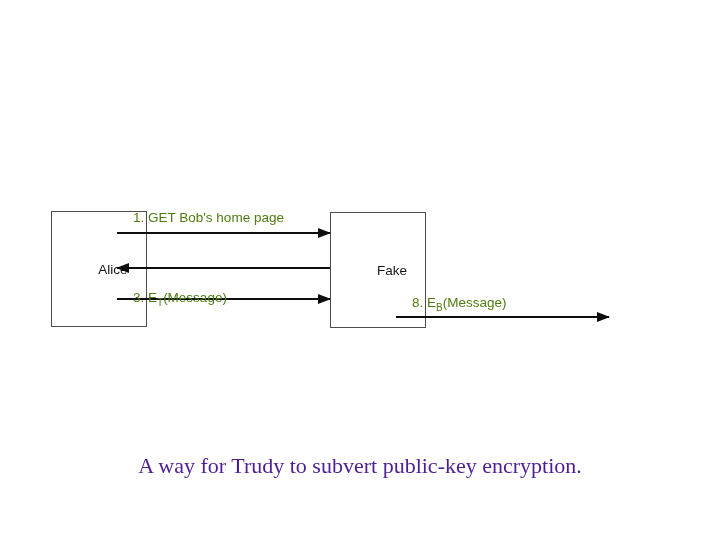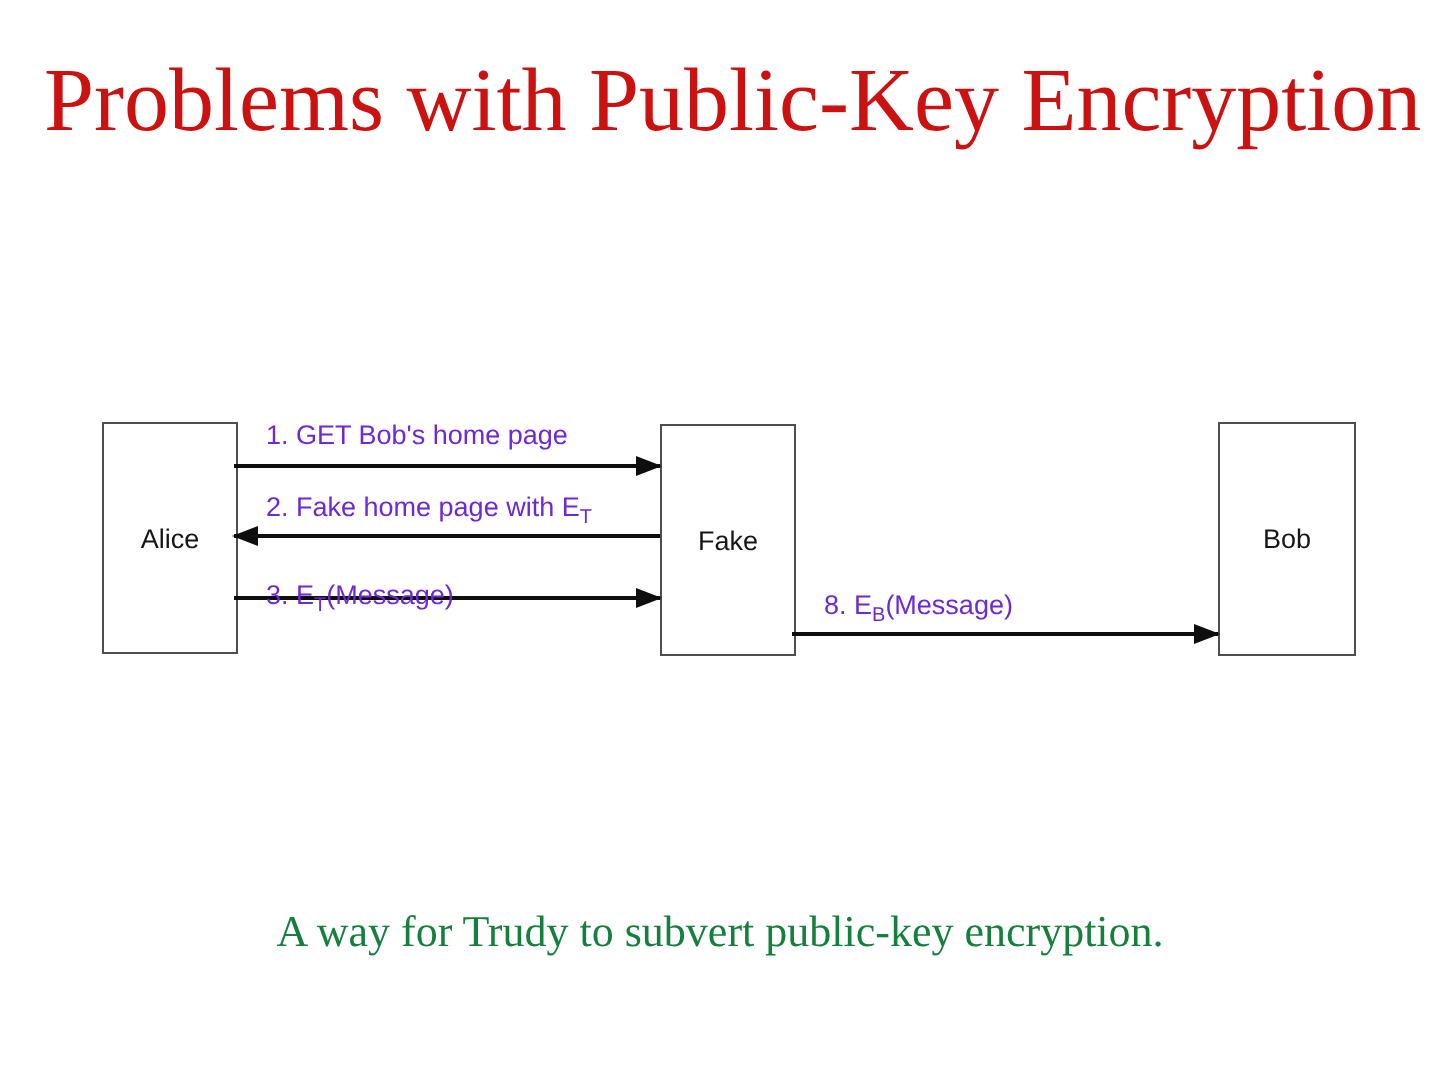--- a/index.html
+++ b/index.html
@@ -26,20 +26,21 @@
     white-space: nowrap;
     letter-spacing: 0px;
   }
   .node-box {
     position: absolute;
     border: 1.5px solid #4d4d4d;
     background: #ffffff;
     display: flex;
     align-items: center;
     justify-content: center;
+    padding-left: 28px;
   }
   .node-label {
     font-size: 13.5px;
     color: #161616;
   }
   .box-alice { left: 51px;  top: 211px; width: 66px; height: 114px; }
   .box-trudy { left: 330px; top: 212px; width: 66px; height: 114px; }
   .box-bob   { left: 609px; top: 211px; width: 67px; height: 115px; }
 
   .arrow { position: absolute; height: 2px; }
@@ -66,58 +67,54 @@
     border-bottom: 5px solid transparent;
   }
   .arrow-1 { left: 117px; top: 232px; width: 213px; }
   .arrow-2 { left: 117px; top: 267px; width: 213px; }
   .arrow-3 { left: 117px; top: 298px; width: 213px; }
   .arrow-4 { left: 396px; top: 316px; width: 213px; }
 
   .arrow-label {
     position: absolute;
     font-size: 13.5px;
-    color: #6d28d9;
+    color: #4d7c0f;
     white-space: nowrap;
   }
   .arrow-label sub {
     font-size: 10px;
     line-height: 0;
   }
   .label-1 { left: 133px; top: 210px; }
   .label-2 { left: 133px; top: 246px; }
   .label-3 { left: 133px; top: 290px; }
   .label-4 { left: 412px; top: 295px; }
 
   .slide-caption {
     position: absolute;
     left: 0;
     top: 453px;
     width: 720px;
     text-align: center;
     font-family: "Liberation Serif", serif;
     font-size: 22px;
-    color: #15803d;
+    color: #4c1d95;
   }
 </style>
 </head>
 <body>
 
 <div class="slide">
 
-  <div class="slide-title" style="color: rgb(204, 17, 17);">Problems with Public-Key Encryption</div>
 
   <div class="node-box box-alice">
     <span class="node-label">Alice</span>
   </div>
   <div class="node-box box-trudy">
     <span class="node-label">Fake</span>
-  </div>
-  <div class="node-box box-bob">
-    <span class="node-label">Bob</span>
   </div>
 
   <div class="arrow arrow-1">
     <div class="line"></div>
     <div class="head-right"></div>
   </div>
   <div class="arrow arrow-2">
     <div class="line"></div>
     <div class="head-left"></div>
   </div>
@@ -126,23 +123,20 @@
     <div class="head-right"></div>
   </div>
   <div class="arrow arrow-4">
     <div class="line"></div>
     <div class="head-right"></div>
   </div>
 
   <div class="arrow-label label-1">
     <span>1. GET Bob's home page</span><sub></sub><span></span>
   </div>
-  <div class="arrow-label label-2">
-    <span>2. Fake home page with E</span><sub>T</sub><span></span>
-  </div>
   <div class="arrow-label label-3">
     <span>3. E</span><sub>T</sub><span>(Message)</span>
   </div>
   <div class="arrow-label label-4">
     <span>8. E</span><sub>B</sub><span>(Message)</span>
   </div>
 
   <div class="slide-caption">A way for Trudy to subvert public-key encryption.</div>
 
 </div>

